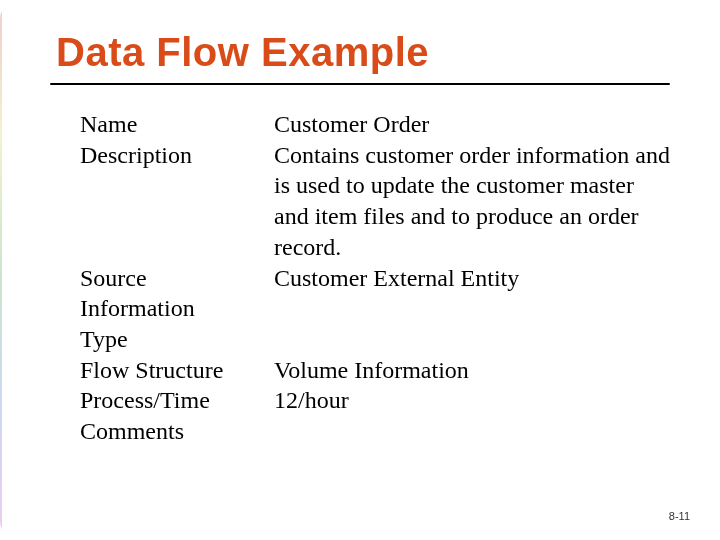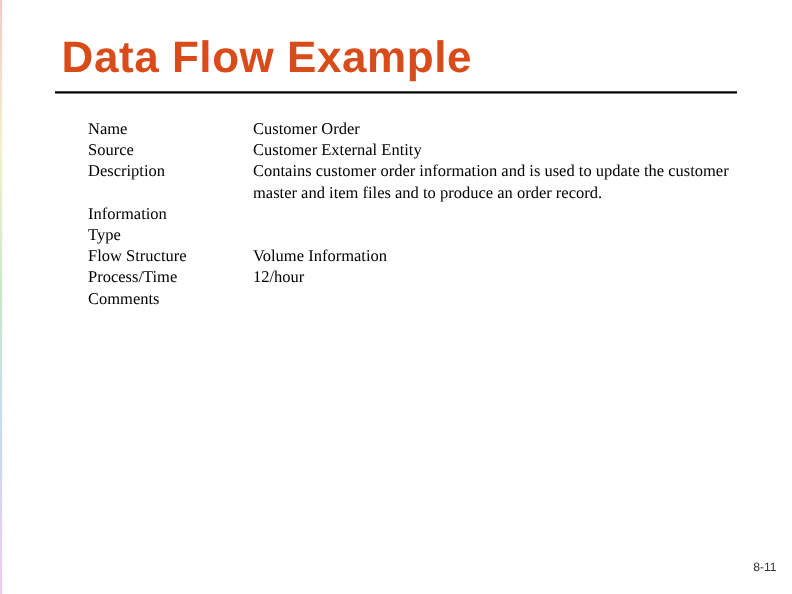--- a/index.html
+++ b/index.html
@@ -1,31 +1,31 @@
 <!DOCTYPE html>
 <html><head>
 <meta charset="utf-8">
 <style>
-  * { margin: 0; padding: 0; box-sizing: border-box; }
+  * { margin: 0; padding: 0; box-sizing: border-box; border-radius: 19px; }
   html, body { width: 720px; height: 540px; background: #fff; font-family: "Times New Roman", Times, serif; color: #000; }
   .slide { position: relative; width: 720px; height: 540px; padding: 30px 50px 20px 50px; }
   .title {
     font-family: Verdana, Geneva, sans-serif;
     font-size: 40px;
     color: #d94c1a;
     letter-spacing: 0.5px;
     margin-left: 6px;
     margin-bottom: 8px;
   }
   .rule { border: none; border-top: 2px solid #000; margin: 0 0 24px 0; }
-  .content { padding-left: 30px; font-size: 15px; line-height: 1.28; }
+  .content { padding-left: 30px; font-size: 24px; line-height: 1.28; }
   .row { display: flex; }
   .label { flex: 0 0 150px; }
-  .value { flex: 1; }
-  .footer { position: absolute; bottom: 18px; right: 14px; font-size: 11px; font-family: Arial, sans-serif; color: #333; }
+  .value { flex: 1; margin-left: 44px; }
+  .footer { position: absolute; bottom: 18px; right: 30px; font-size: 11px; font-family: Arial, sans-serif; color: #333; }
 
   
   .edge {
     position: absolute; left: 0; top: 0; width: 2px; height: 540px;
     background: linear-gradient(#b33, #cc3, #393, #36c, #b3b);
     opacity: 0.25;
   }
 </style>
 </head>
 <body>
@@ -35,26 +35,26 @@
 
   <h1 class="title">Data Flow Example</h1>
   <hr class="rule">
 
   <div class="content">
     <div class="row">
       <div class="label">Name</div>
       <div class="value">Customer Order</div>
     </div>
     <div class="row">
+      <div class="label">Description</div>
+      <div class="value">Contains customer order information and is used to update the customer master and item files and to produce an order record.</div>
+    </div>
+    <div class="row">
       <div class="label">Source</div>
       <div class="value">Customer External Entity</div>
-    </div>
-    <div class="row">
-      <div class="label">Description</div>
-      <div class="value">Contains customer order information and is used to update the customer master and item files and to produce an order record.</div>
     </div>
     <div class="row">
       <div class="label">Information</div>
     </div>
     <div class="row">
       <div class="label">Type</div>
     </div>
     <div class="row">
       <div class="label">Flow Structure</div>
       <div class="value">Volume Information</div>

